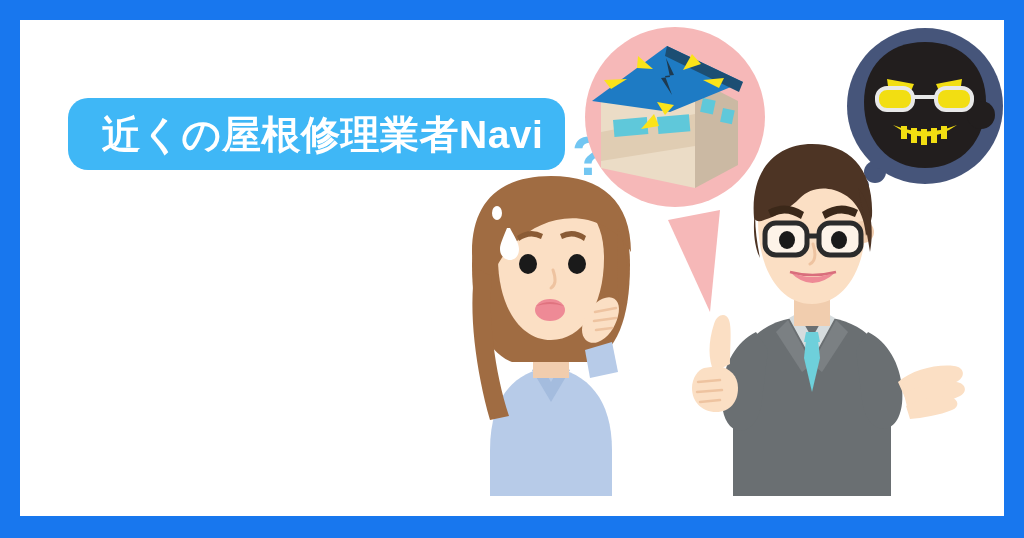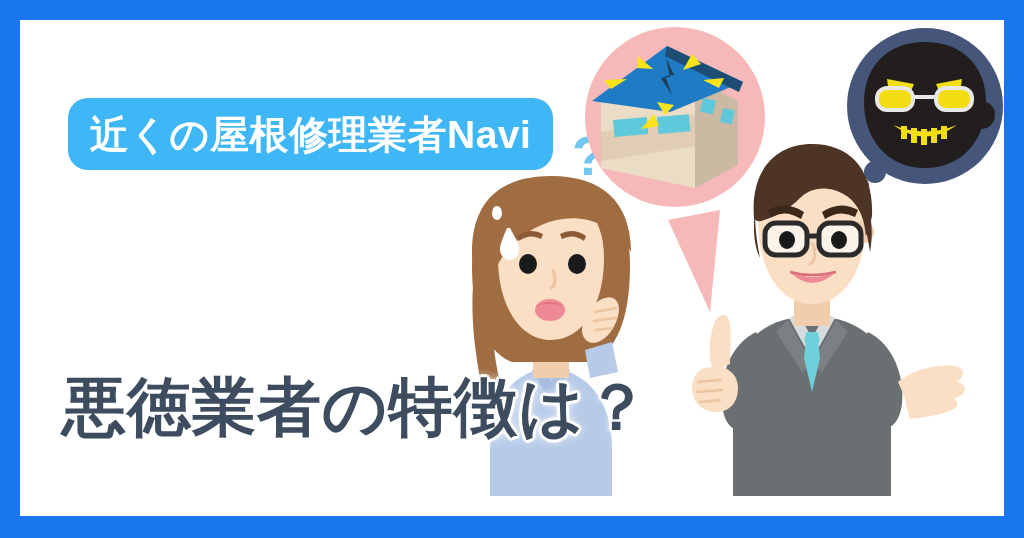--- a/index.html
+++ b/index.html
@@ -32,20 +32,21 @@
     position: absolute;
     left: 48px;
     top: 78px;
     width: 485px;
     height: 72px;
     background: #3FB7F6;
     border-radius: 20px;
     display: flex;
     align-items: center;
     justify-content: center;
+    padding-left: 12px;
   }
   #badge-label {
     color: #ffffff;
     font-size: 39px;
     font-weight: bold;
     letter-spacing: 0.5px;
     line-height: 1;
     white-space: nowrap;
   }
 
@@ -316,16 +317,15 @@
       <path d="M770 252 Q792 274 816 252 Q792 262 770 252 Z" fill="#EE8A96"></path>
       <path d="M770 252 Q792 258 816 252" stroke="#D96E7C" stroke-width="2.5" fill="none"></path>
     </svg>
 
     <div id="badge">
       <span id="badge-label">近くの屋根修理業者Navi</span>
     </div>
 
     <div id="badge-qmark">?</div>
 
-    <div id="headline">悪徳業者の特徴は？</div>
 
   </div>
 </div>
 
 </body></html>

